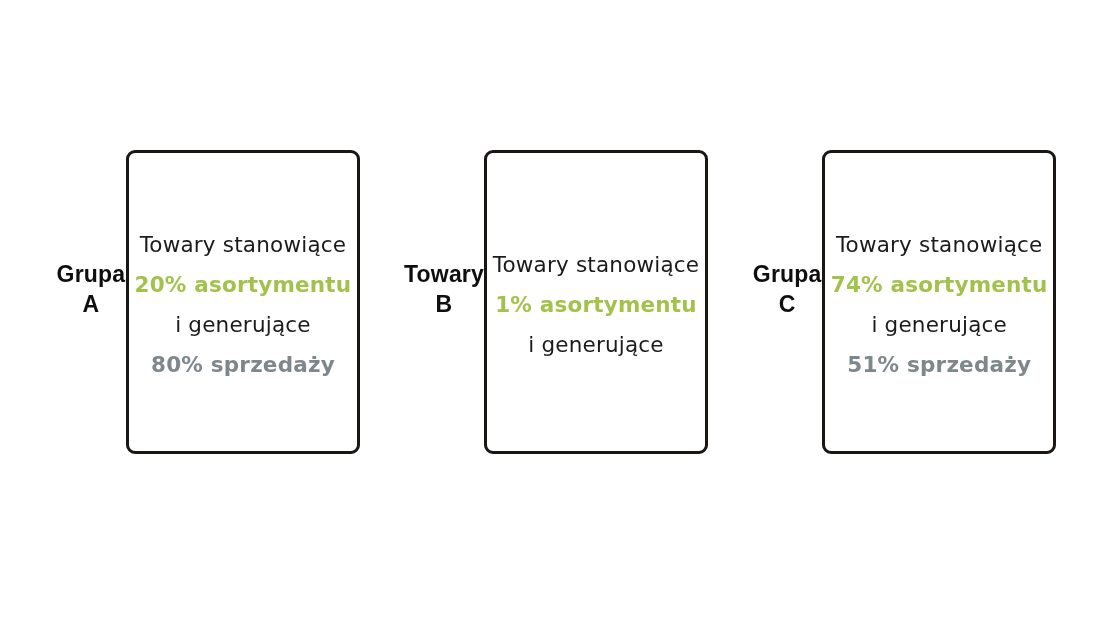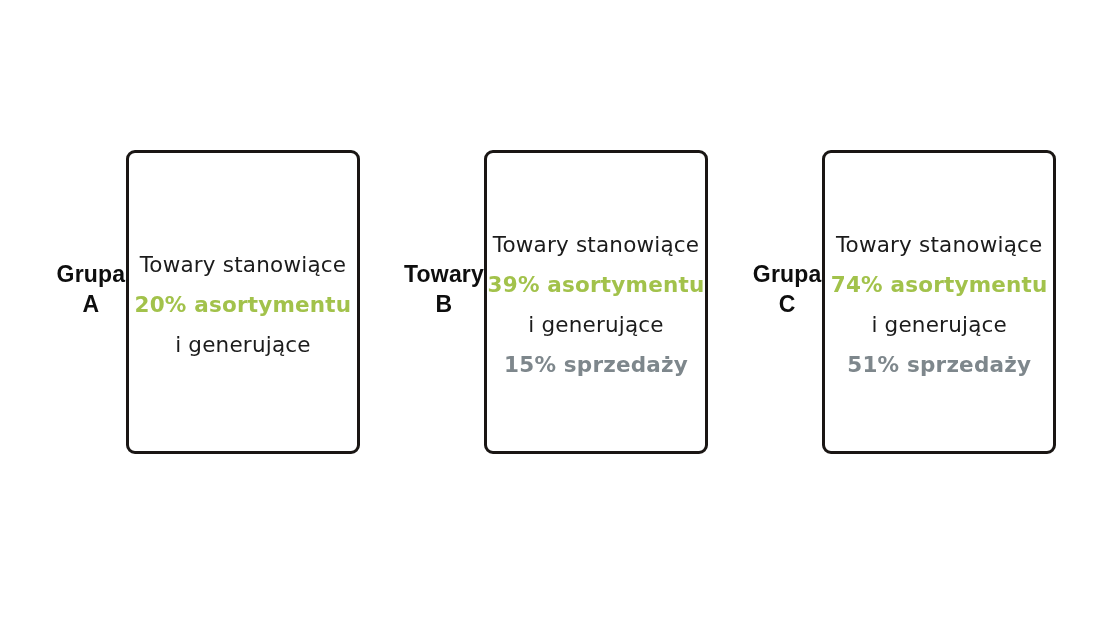--- a/index.html
+++ b/index.html
@@ -73,32 +73,32 @@
 <div class="canvas">
   <div class="groups-row">
 
     <section class="group">
       <h2 class="group-title">Grupa A</h2>
       <div class="group-box">
         <p class="box-text">
           <span class="t-dark">Towary stanowiące</span>
           <span class="t-green">20% asortymentu</span>
           <span class="t-dark">i generujące</span>
+          <span class="t-gray">80% sprzedaży</span>
         </p>
       </div>
     </section>
 
     <section class="group">
       <h2 class="group-title">Towary B</h2>
       <div class="group-box">
         <p class="box-text">
           <span class="t-dark">Towary stanowiące</span>
-          <span class="t-green">39% asortymentu</span>
+          <span class="t-green">1% asortymentu</span>
           <span class="t-dark">i generujące</span>
-          <span class="t-gray">15% sprzedaży</span>
         </p>
       </div>
     </section>
 
     <section class="group">
       <h2 class="group-title">Grupa C</h2>
       <div class="group-box">
         <p class="box-text">
           <span class="t-dark">Towary stanowiące</span>
           <span class="t-green">74% asortymentu</span>

